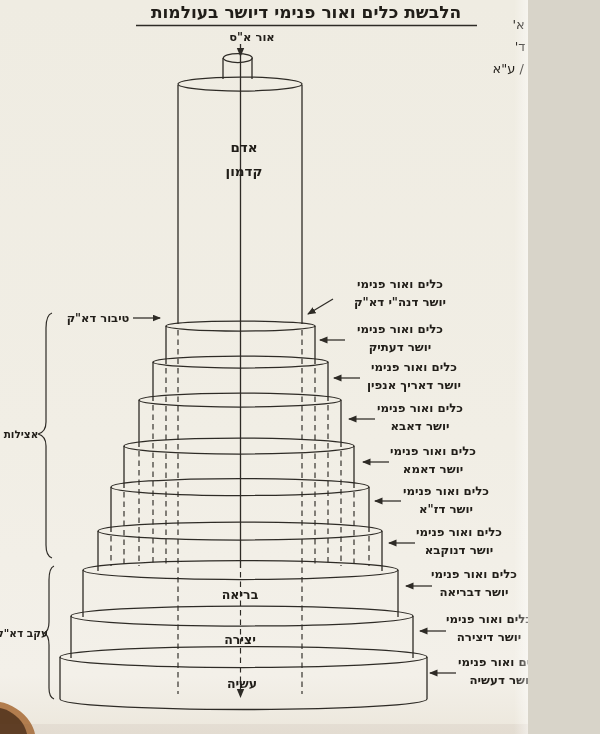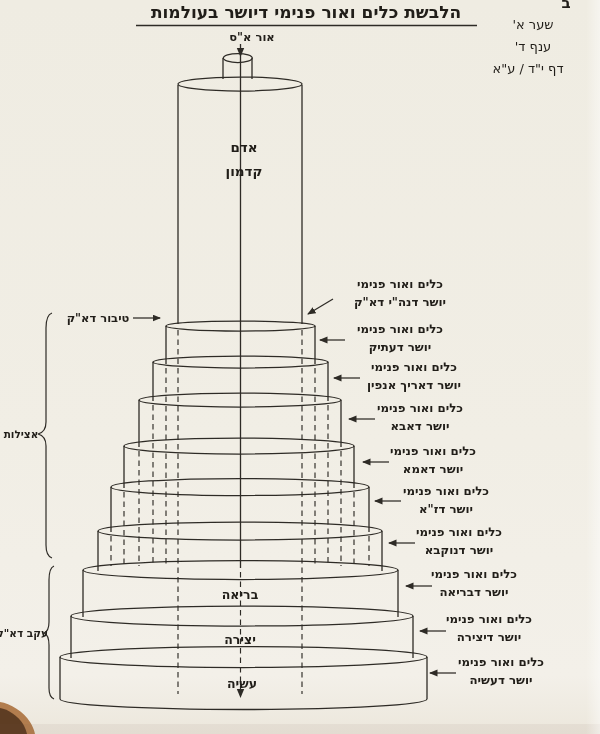--- a/index.html
+++ b/index.html
@@ -1,18 +1,18 @@
 <!DOCTYPE html>
 <html><head>
 <meta charset="utf-8">
 <style>
   html,body{margin:0;padding:0;}
   body{background:#d8d4c9;font-family:"DejaVu Sans",sans-serif;}
   #page{
-    position:relative;width:600px;height:734px;overflow:hidden;
+    position:relative;width:528px;height:734px;overflow:hidden;
     background:linear-gradient(180deg,#efece2 0%,#f1eee5 60%,#f3f0e9 92%,#ece7dc 100%);
   }
   #page::after{
     content:"";position:absolute;right:0;top:0;width:14px;height:100%;
     background:linear-gradient(90deg,rgba(255,255,255,0),rgba(255,255,255,.45));
     pointer-events:none;
   }
   svg text{fill:#211e19;direction:rtl;}
   .ln{stroke:#2e2b26;stroke-width:1.3;fill:none;}
   .el{stroke:#2e2b26;stroke-width:1.25;fill:none;}

